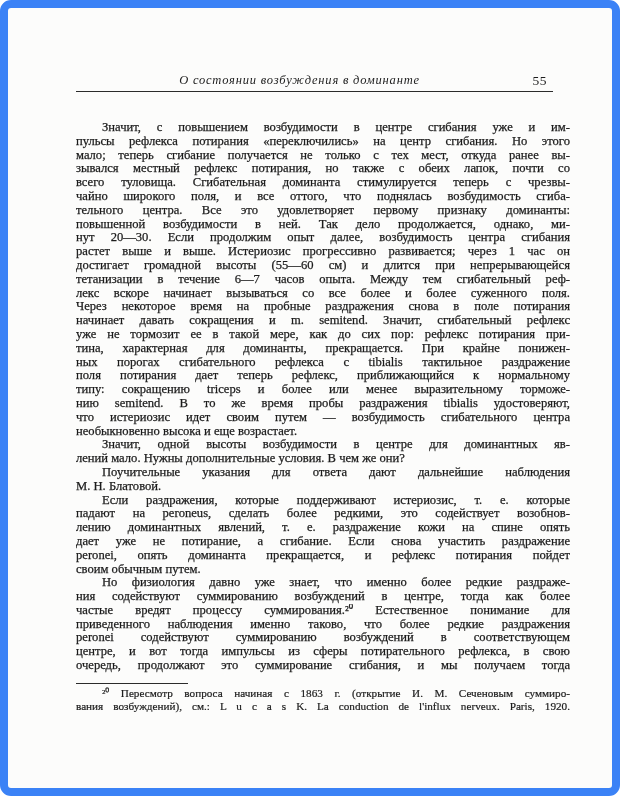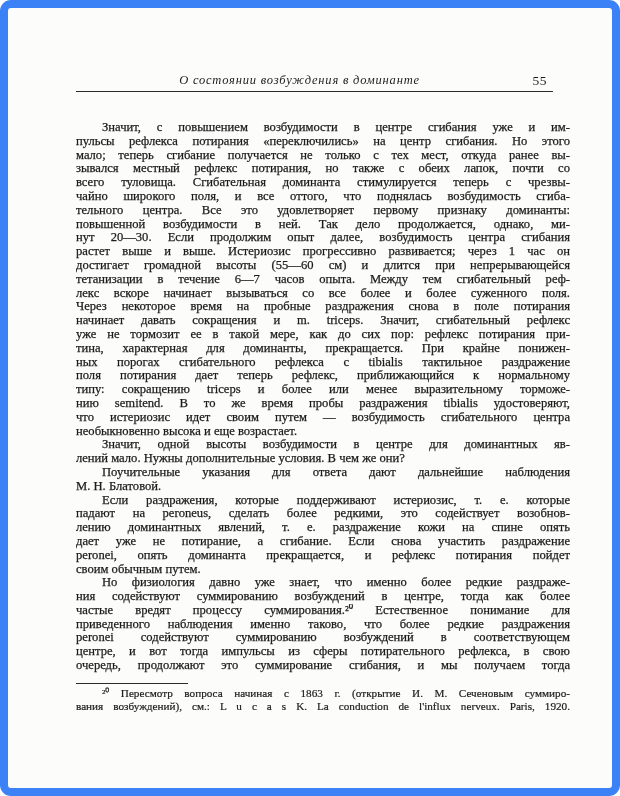--- a/index.html
+++ b/index.html
@@ -106,21 +106,21 @@
           <div class="line">всего туловища. Сгибательная доминанта стимулируется теперь с чрезвы-</div>
           <div class="line">чайно широкого поля, и все оттого, что поднялась возбудимость сгиба-</div>
           <div class="line">тельного центра. Все это удовлетворяет первому признаку доминанты:</div>
           <div class="line">повышенной возбудимости в ней. Так дело продолжается, однако, ми-</div>
           <div class="line">нут 20—30. Если продолжим опыт далее, возбудимость центра сгибания</div>
           <div class="line">растет выше и выше. Истериозис прогрессивно развивается; через 1 час он</div>
           <div class="line">достигает громадной высоты (55—60 см) и длится при непрерывающейся</div>
           <div class="line">тетанизации в течение 6—7 часов опыта. Между тем сгибательный реф-</div>
           <div class="line">лекс вскоре начинает вызываться со все более и более суженного поля.</div>
           <div class="line">Через некоторое время на пробные раздражения снова в поле потирания</div>
-          <div class="line">начинает давать сокращения и m. triceps. Значит, сгибательный рефлекс</div>
+          <div class="line">начинает давать сокращения и m. semitend. Значит, сгибательный рефлекс</div>
           <div class="line">уже не тормозит ее в такой мере, как до сих пор: рефлекс потирания при-</div>
           <div class="line">тина, характерная для доминанты, прекращается. При крайне понижен-</div>
           <div class="line">ных порогах сгибательного рефлекса с tibialis тактильное раздражение</div>
           <div class="line">поля потирания дает теперь рефлекс, приближающийся к нормальному</div>
           <div class="line">типу: сокращению triceps и более или менее выразительному торможе-</div>
           <div class="line">нию semitend. В то же время пробы раздражения tibialis удостоверяют,</div>
           <div class="line">что истериозис идет своим путем — возбудимость сгибательного центра</div>
           <div class="line endpara">необыкновенно высока и еще возрастает.</div>
         </div>
         <div class="paragraph">

